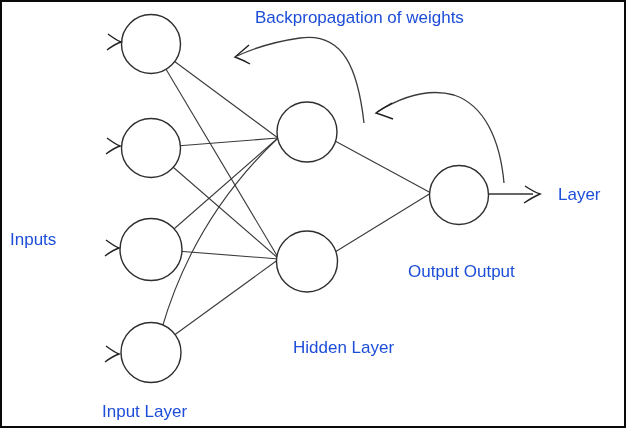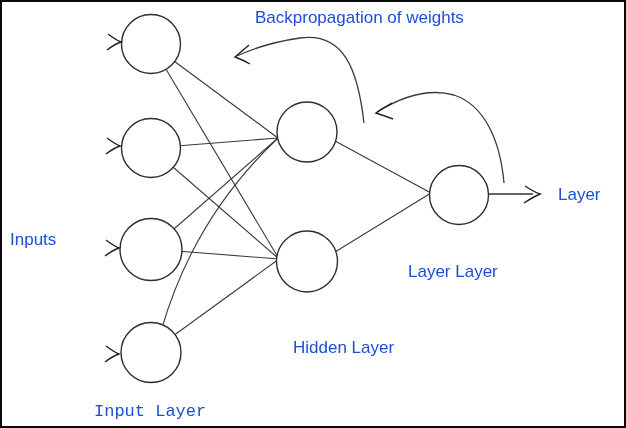--- a/index.html
+++ b/index.html
@@ -21,21 +21,21 @@
   .lbl {
     position: absolute;
     color: #1d4ed8;
     font-size: 17px;
     line-height: 1.15;
     white-space: nowrap;
     user-select: none;
   }
   .lbl-title        { left: 253px; top: 6px;   }
   .lbl-inputs       { left: 8px;   top: 184px; margin-top: 44px; }
-  .lbl-input-layer  { left: 92px;  top: 400px; font-family: Liberation Mono, monospace; }
+  .lbl-input-layer  { left: 100px;  top: 400px; }
   .lbl-hidden-layer { left: 251px; top: 336px; margin-left: 40px; }
   .lbl-output-layer { left: 406px; top: 260px; }
   .lbl-output       { left: 556px; top: 183px; }
 </style>
 </head>
 <body>
 
 <div class="frame">
 
   <svg class="diagram-canvas" viewBox="0 0 622 424">
@@ -103,15 +103,15 @@
         <path d="M 502 181 C 498 137 482 103 452 93 C 423 85 396 97 375 110"></path>
         <path d="M 390 101 Q 381 106 374 111 Q 383 114 391 117" stroke="#222" stroke-width="1.4"></path>
       </g>
     </g>
   </svg>
 
   <div class="lbl lbl-title">Backpropagation of weights</div>
   <div class="lbl lbl-inputs">Inputs</div>
   <div class="lbl lbl-input-layer">Input Layer</div>
   <div class="lbl lbl-hidden-layer">Hidden Layer</div>
-  <div class="lbl lbl-output-layer">Layer Layer</div>
+  <div class="lbl lbl-output-layer">Output Output</div>
   <div class="lbl lbl-output">Layer</div>
 </div>
 
 </body></html>

